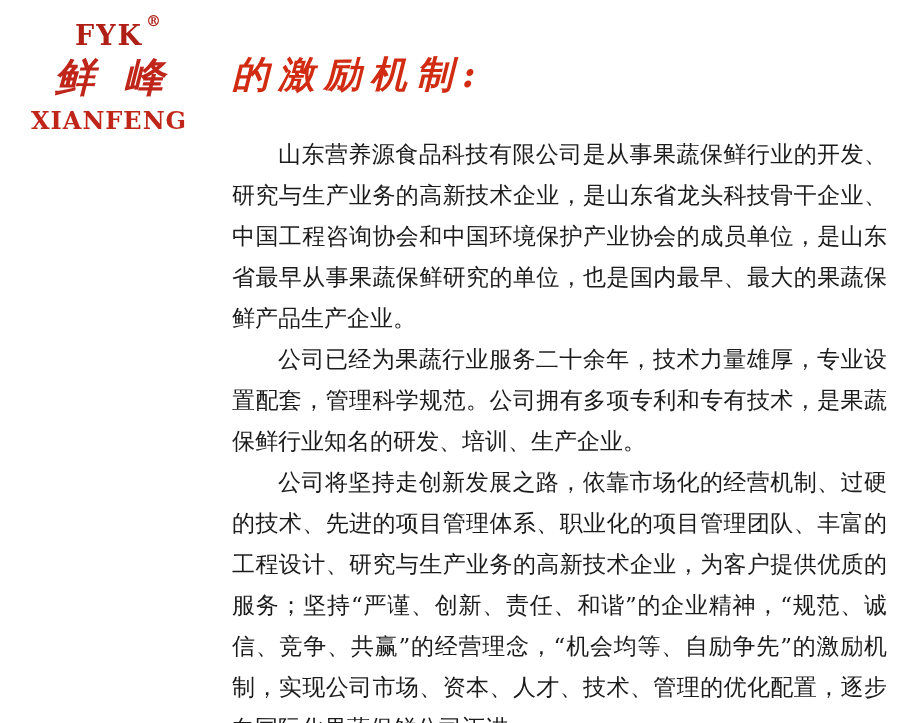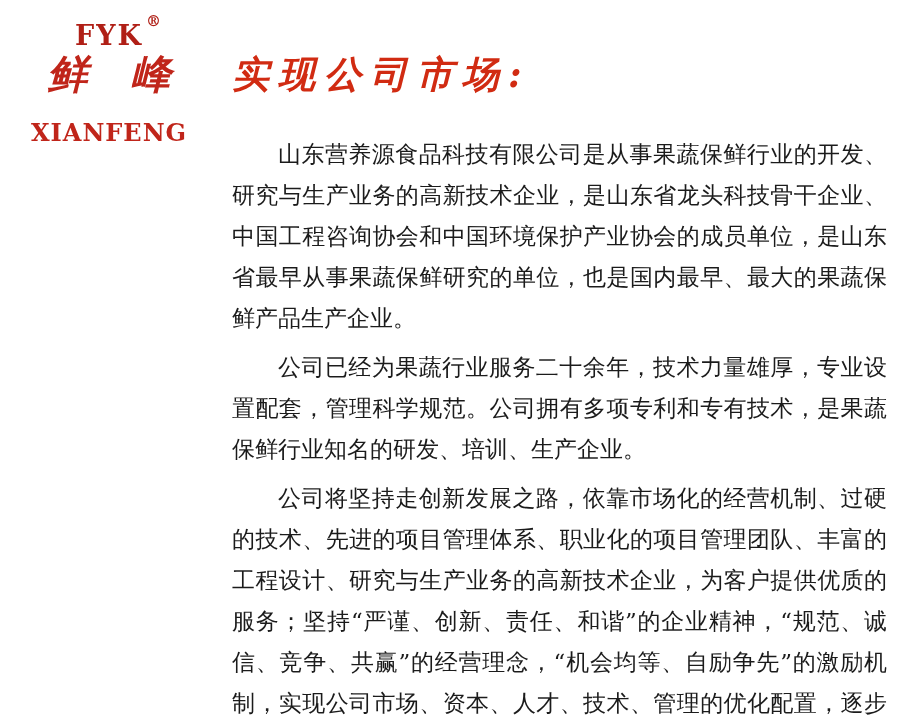--- a/index.html
+++ b/index.html
@@ -42,31 +42,31 @@
   .logo-reg {
     position: absolute;
     top: -8px;
     right: -20px;
     font-size: 15px;
     font-weight: bold;
     color: #b01f16;
   }
   .logo-cn {
     margin-top: 6px;
-    font-family: Liberation Mono, monospace;
+    font-family: Liberation Serif, serif;
     font-weight: bold;
     font-size: 40px;
     letter-spacing: 10px;
     color: #c0251a;
     line-height: 1.15;
     font-style: italic;
     text-indent: 10px;
   }
   .logo-bottom {
-    margin-top: 20px;
+    margin-top: 8px;
     font-family: "DejaVu Serif", "Liberation Serif", serif;
     font-weight: bold;
     font-size: 24px;
     letter-spacing: 1px;
     color: #c0251a;
     line-height: 1;
   }
 
   
   .doc-heading {
@@ -92,38 +92,38 @@
     font-size: 23px;
     line-height: 41px;
     text-align: justify;
     text-justify: inter-ideograph;
   }
   .body-copy p {
     margin: 0 0 0 0;
     text-indent: 2em;
   }
   .body-copy p + p {
-    margin-top: 8px;
+    margin-top: 0;
   }
 </style>
 </head>
 <body>
 
 <div class="page">
 
   <div class="logo">
     <div class="logo-top">
       <span>FYK</span>
       <span class="logo-reg">®</span>
     </div>
     <div class="logo-cn">鲜 峰</div>
     <div class="logo-bottom">XIANFENG</div>
   </div>
 
-  <div class="doc-heading">实现公司市场:</div>
+  <div class="doc-heading">的激励机制:</div>
 
   <div class="body-copy">
     <p>山东营养源食品科技有限公司是从事果蔬保鲜行业的开发、研究与生产业务的高新技术企业，是山东省龙头科技骨干企业、中国工程咨询协会和中国环境保护产业协会的成员单位，是山东省最早从事果蔬保鲜研究的单位，也是国内最早、最大的果蔬保鲜产品生产企业。</p>
     <p>公司已经为果蔬行业服务二十余年，技术力量雄厚，专业设置配套，管理科学规范。公司拥有多项专利和专有技术，是果蔬保鲜行业知名的研发、培训、生产企业。</p>
     <p>公司将坚持走创新发展之路，依靠市场化的经营机制、过硬的技术、先进的项目管理体系、职业化的项目管理团队、丰富的工程设计、研究与生产业务的高新技术企业，为客户提供优质的服务；坚持“严谨、创新、责任、和谐”的企业精神，“规范、诚信、竞争、共赢”的经营理念，“机会均等、自励争先”的激励机制，实现公司市场、资本、人才、技术、管理的优化配置，逐步向国际化果蔬保鲜公司迈进。</p>
   </div>
 
 </div>
 
 </body></html>

